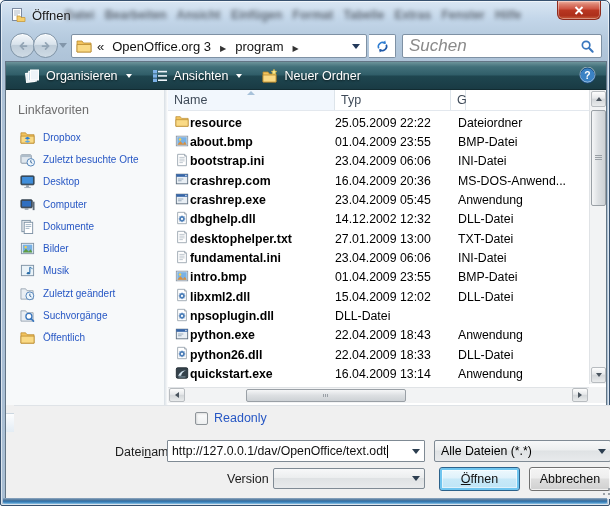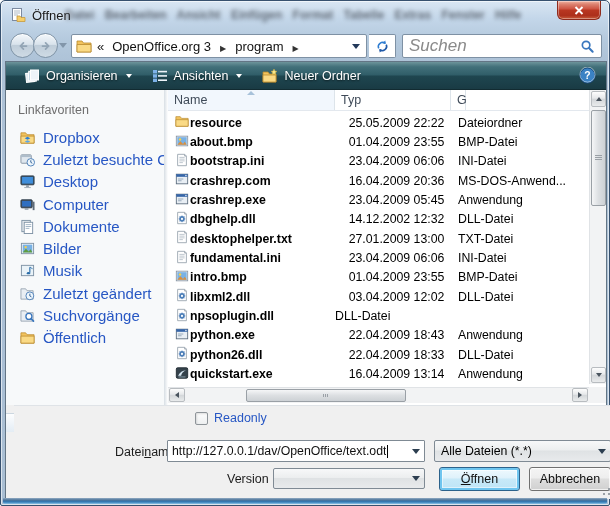--- a/index.html
+++ b/index.html
@@ -57,40 +57,40 @@
        padding:3px 8px;border-radius:3px;cursor:pointer;}
   .cmd-caret{width:0;height:0;border-left:3.5px solid transparent;border-right:3.5px solid transparent;border-top:4px solid #fff;margin-left:2px;}
   .help-btn{margin-left:auto;width:17px;height:17px;cursor:pointer;}
 
   
   .sidebar{position:absolute;left:0;top:28px;width:158px;height:315px;background:#f7f9fa;}
   .side-sep{position:absolute;left:158px;top:28px;width:4px;height:315px;background:linear-gradient(90deg,#d7dee4,#ffffff);}
   .side-header{position:absolute;left:12px;top:13px;color:#6e6e6e;font-size:12.5px;}
   .side-items{position:absolute;left:0;top:36px;width:158px;}
   .side-item{display:flex;align-items:center;gap:8px;height:22.3px;padding-left:14px;cursor:pointer;}
-  .side-item .lbl{color:#2757c4;font-size:15px;white-space:nowrap;}
+  .side-item .lbl{color:#2757c4;font-size:10px;white-space:nowrap;}
   .side-item .ic{width:15px;height:15px;flex:none;}
   .ordner-bar{position:absolute;left:0;top:323px;width:158px;height:19px;border-top:1px solid #ccd7e0;
        background:linear-gradient(#fcfdfe,#e3ecf4);display:flex;align-items:center;padding:0 12px;cursor:pointer;}
   .ordner-bar .txt{font-size:12.5px;color:#222;}
   .ordner-up{margin-left:auto;width:0;height:0;border-left:5px solid transparent;border-right:5px solid transparent;border-bottom:6px solid #3a6ea5;}
 
   
   .listpane{position:absolute;left:162px;top:28px;width:438px;height:315px;background:#fff;}
   .lheader{position:absolute;left:0;top:0;width:421px;height:21px;display:flex;background:#fff;border-bottom:1px solid #e3e8ee;}
   .hcell{position:relative;border-right:1px solid #dde4ea;padding:3px 0 0 6px;font-size:12.5px;color:#3f4a58;cursor:pointer;}
   .hcell.sorted{background:#f2f7fd;}
   .sort-arrow{position:absolute;top:1px;left:50%;margin-left:-4px;width:0;height:0;
        border-left:4px solid transparent;border-right:4px solid transparent;border-bottom:4px solid #a8c2da;}
   .rows{position:absolute;left:0;top:23px;width:421px;height:271px;overflow:hidden;}
   .frow{display:flex;align-items:center;height:19.35px;cursor:pointer;}
   .frow .c-icon{width:22px;padding-left:7px;flex:none;display:flex;align-items:center;}
   .frow .c-icon svg{width:14px;height:14px;}
   .frow .c-name{width:145px;white-space:nowrap;overflow:hidden;font-weight:bold;}
-  .frow .c-date{width:123px;text-align:center;}
+  .frow .c-date{width:123px;}
   .frow .c-type{width:116px;white-space:nowrap;overflow:hidden;}
   .frow span{font-size:12.3px;color:#000;}
 
   
   .vscroll{position:absolute;right:0;top:0;width:17px;height:294px;background:#f2f3f4;border-left:1px solid #e0e3e6;}
   .sbtn{position:absolute;left:1px;width:15px;height:16px;background:linear-gradient(#fdfdfd,#e6e8ea 45%,#d3d6d9 50%,#e9ebec);
        border:1px solid #b8bcc0;border-radius:2px;display:flex;align-items:center;justify-content:center;cursor:pointer;}
   .sbtn.up{top:1px;} .sbtn.down{bottom:1px;}
   .tri-u{width:0;height:0;border-left:3.5px solid transparent;border-right:3.5px solid transparent;border-bottom:4px solid #4a545e;}
   .tri-d{width:0;height:0;border-left:3.5px solid transparent;border-right:3.5px solid transparent;border-top:4px solid #4a545e;}
@@ -472,21 +472,21 @@
             <span class="c-icon">
               <span class="ic"><svg viewBox="0 0 16 16" width="100%" height="100%">
                   <path d="M3 1.5h8l2 2V14.5H3z" fill="#fff" stroke="#98a3ae"></path>
                   <path d="M11 1.5v2h2" fill="none" stroke="#98a3ae"></path>
                   <circle cx="8" cy="9" r="3.2" fill="#4d7fb8"></circle>
                   <circle cx="8" cy="9" r="1.2" fill="#fff"></circle>
                   <path d="M8 5.2v1M8 11.8v1M4.2 9h1M10.8 9h1M5.3 6.3l.7.7M10 11l.7.7M10.7 6.3l-.7.7M6 11l-.7.7" stroke="#4d7fb8"></path>
                 </svg></span>
             </span>
             <span class="c-name">libxml2.dll</span>
-            <span class="c-date">03.04.2009 12:02</span>
+            <span class="c-date">15.04.2009 12:02</span>
             <span class="c-type">DLL-Datei</span>
           </div>
           <div class="frow">
             <span class="c-icon">
               <span class="ic"><svg viewBox="0 0 16 16" width="100%" height="100%">
                   <path d="M3 1.5h8l2 2V14.5H3z" fill="#fff" stroke="#98a3ae"></path>
                   <path d="M11 1.5v2h2" fill="none" stroke="#98a3ae"></path>
                   <circle cx="8" cy="9" r="3.2" fill="#4d7fb8"></circle>
                   <circle cx="8" cy="9" r="1.2" fill="#fff"></circle>
                   <path d="M8 5.2v1M8 11.8v1M4.2 9h1M10.8 9h1M5.3 6.3l.7.7M10 11l.7.7M10.7 6.3l-.7.7M6 11l-.7.7" stroke="#4d7fb8"></path>

